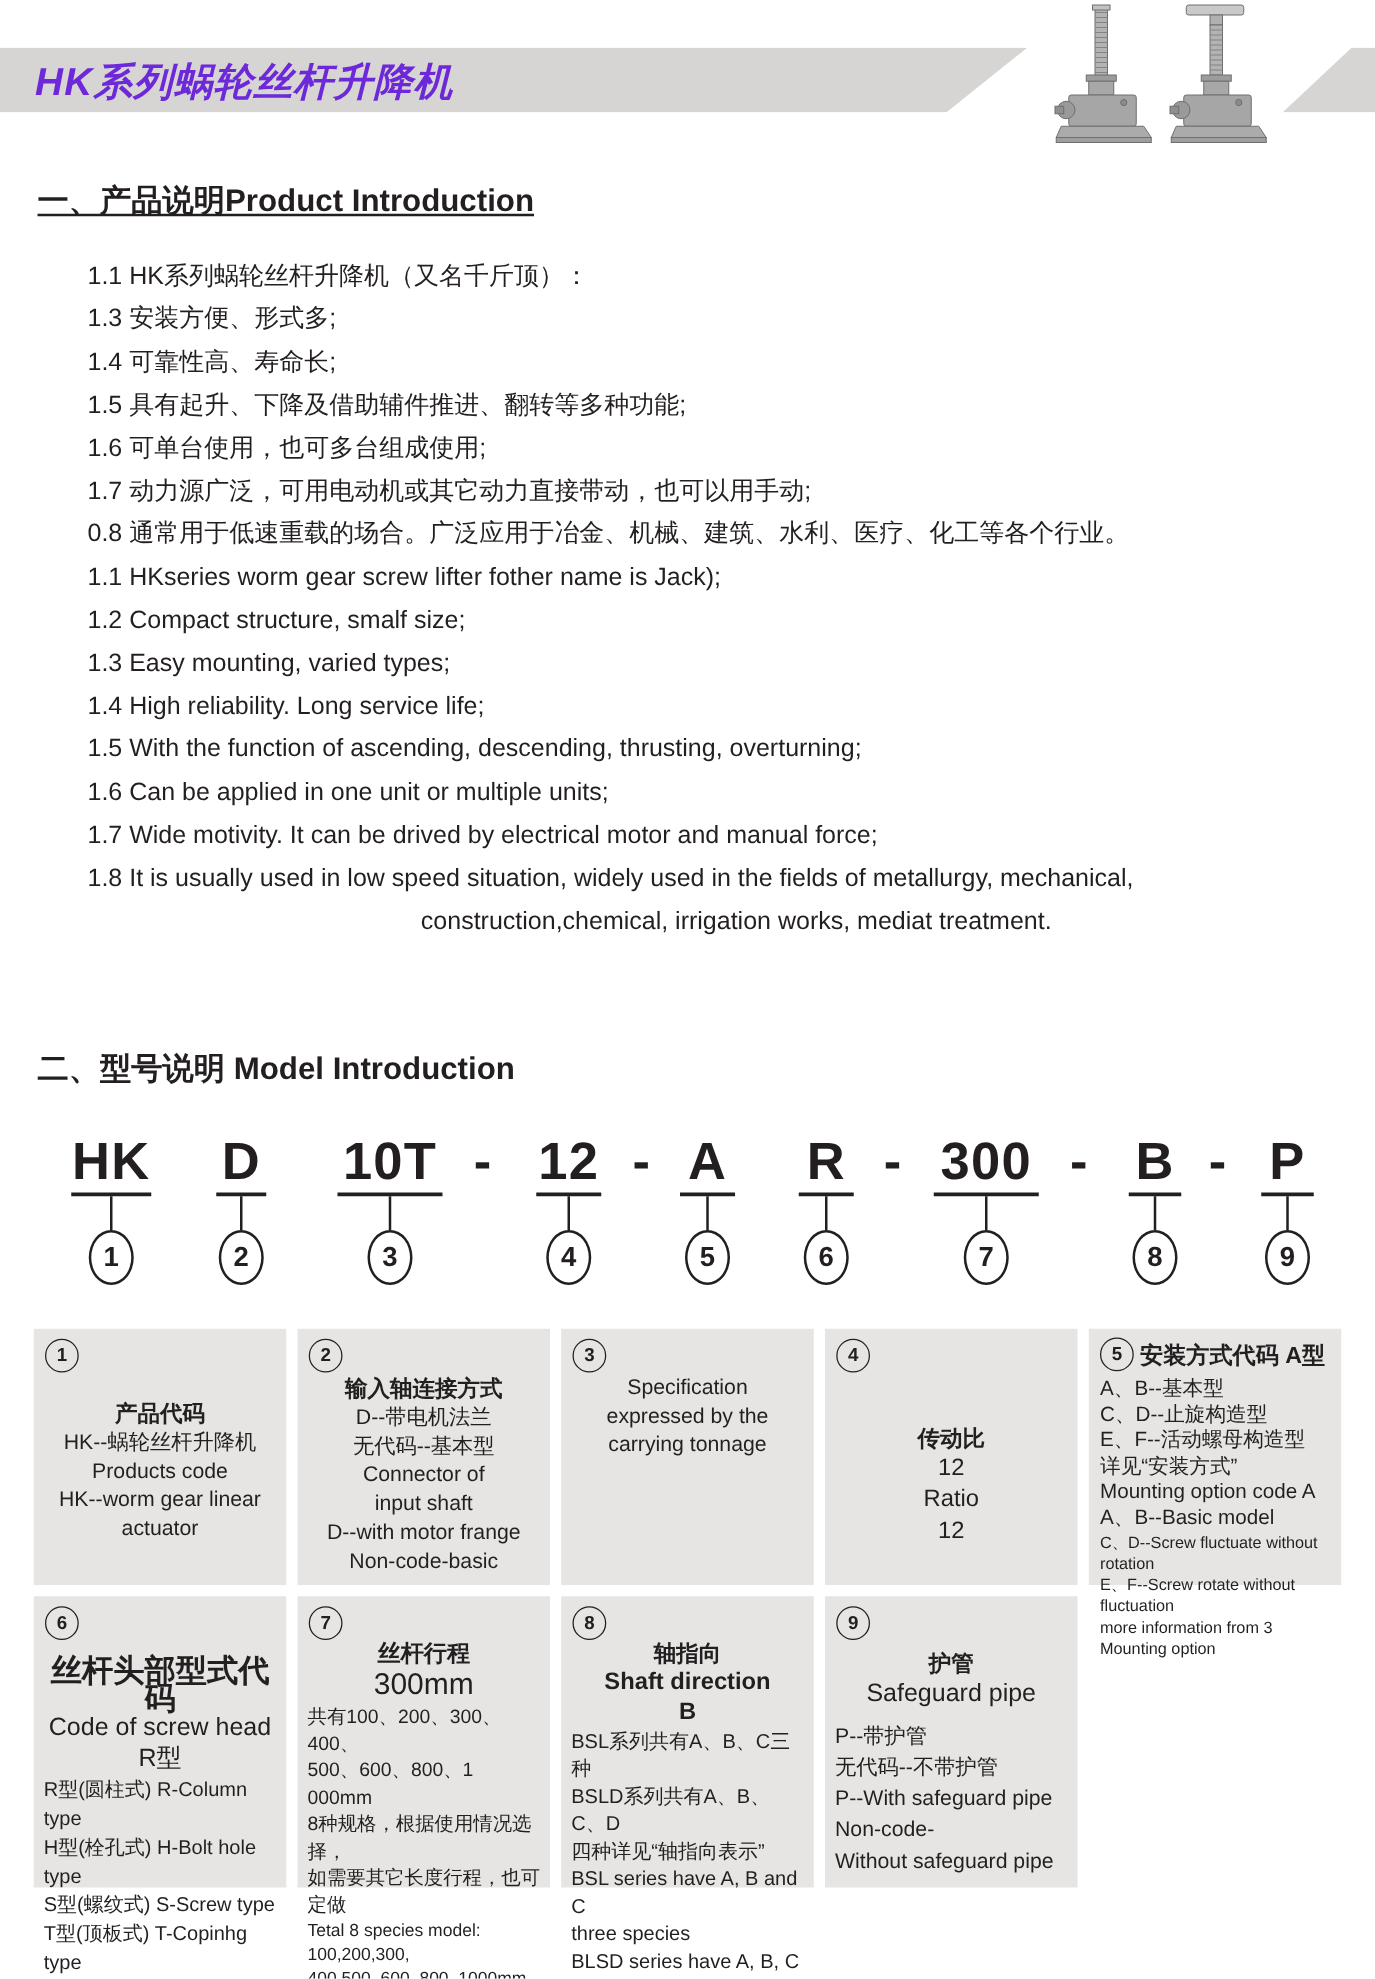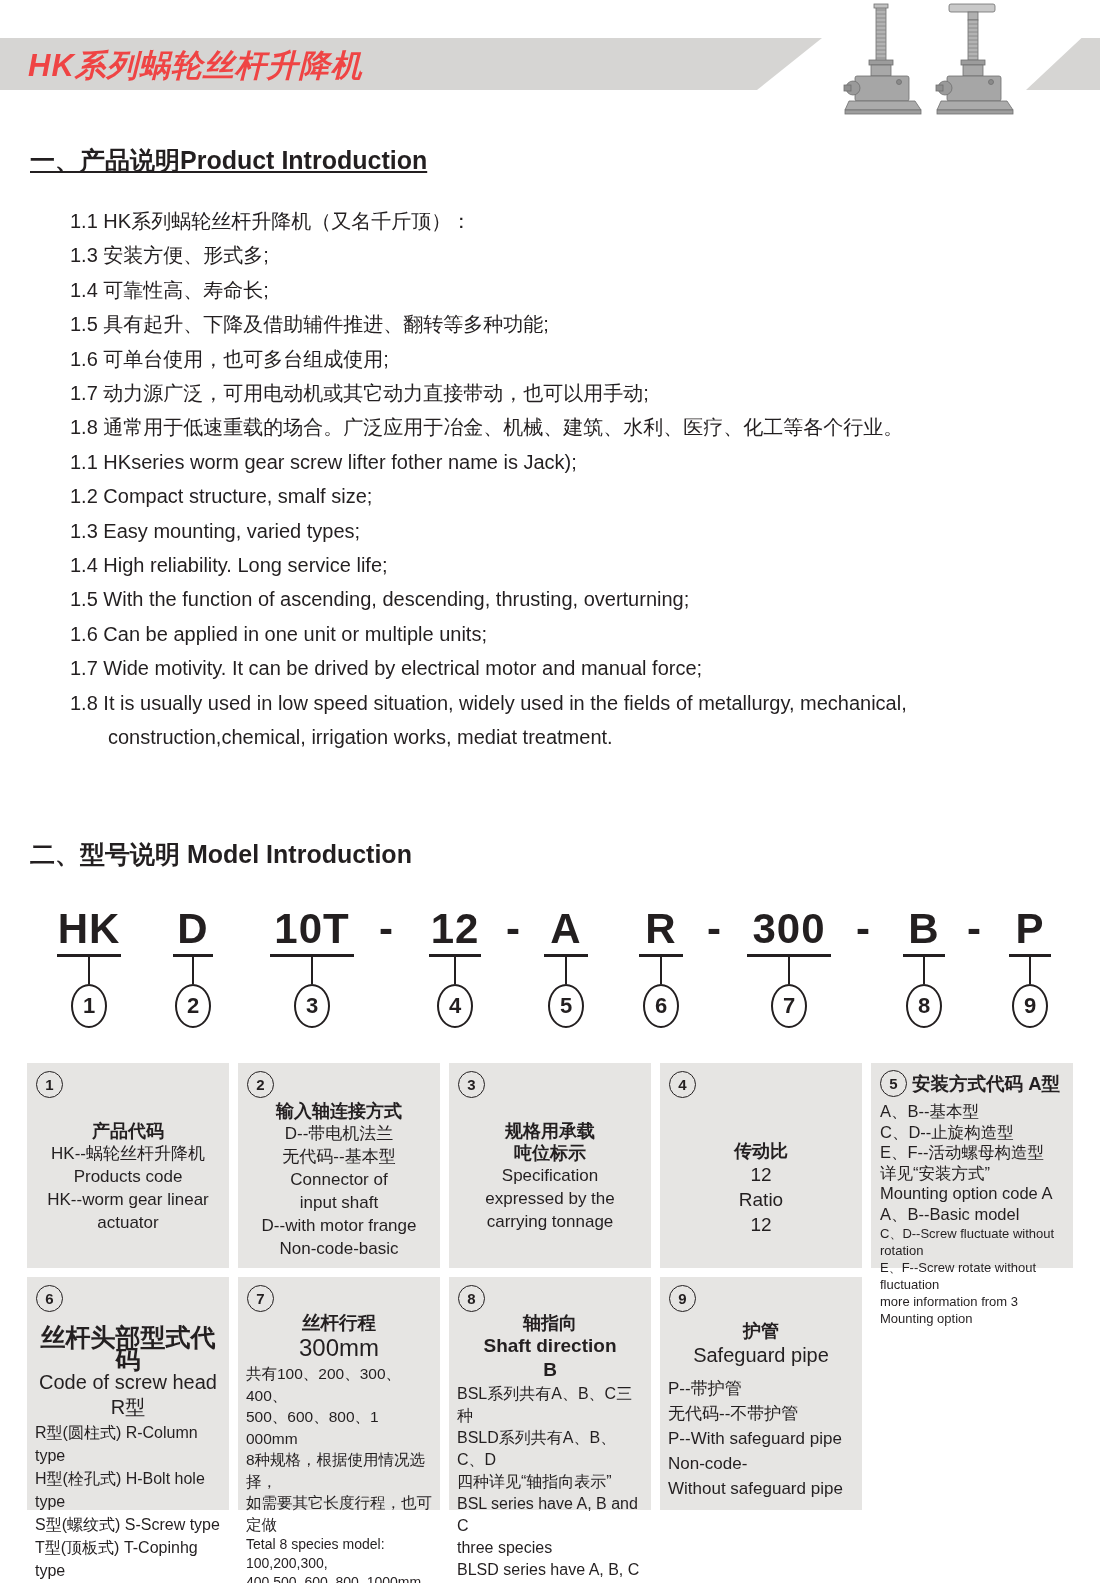--- a/index.html
+++ b/index.html
@@ -5,32 +5,32 @@
   html,body{margin:0;padding:0;background:#ffffff;}
   body{font-family:"Liberation Sans", sans-serif; color:#231f20;}
   .page{position:relative;width:1100px;height:1583px;background:#fff;overflow:hidden;}
 
   
   .band{position:absolute;left:0;top:38px;width:822px;height:52px;background:#d6d5d3;
         clip-path:polygon(0 0,100% 0,calc(100% - 65px) 100%,0 100%);}
   .band-right{position:absolute;right:0;top:38px;width:74px;height:52px;background:#d6d5d3;
         clip-path:polygon(75% 0,100% 0,100% 100%,0 100%);}
   .page-title{position:absolute;left:28px;top:45px;font-size:31px;font-weight:bold;
-        font-style:italic;letter-spacing:1px;color:#ef4444;white-space:nowrap;}
+        font-style:italic;letter-spacing:1px;color:#6d28d9;white-space:nowrap;}
   .jacks{position:absolute;left:843px;top:2px;}
 
   
   .h-sec{position:absolute;left:30px;font-size:25px;font-weight:bold;white-space:nowrap;}
   .h1{top:144px;text-decoration:underline;}
   .h2{top:838px;}
 
   
   .intro{position:absolute;left:70px;top:204px;width:1000px;font-size:20px;}
   .intro div{line-height:34.4px;white-space:nowrap;}
-  .intro .cont{padding-left:38px;}
+  .intro .cont{padding-left:38px;text-align:center;}
 
   
   .model{position:absolute;left:0;top:900px;width:912px;height:145px;}
   .mtoken{position:absolute;top:6px;transform:translateX(-50%);display:flex;
           flex-direction:column;align-items:center;}
   .mtext{font-size:42px;font-weight:bold;line-height:46px;letter-spacing:1px;}
   .munder{height:0;border-bottom:3.5px solid #231f20;margin-top:2px;}
   .mstem{width:1.5px;height:27px;background:#231f20;}
   .mcircle{width:32px;height:40px;border:2px solid #231f20;border-radius:50%;
            display:flex;align-items:center;justify-content:center;
@@ -127,21 +127,21 @@
 
   <div class="h-sec h1">一、产品说明Product Introduction</div>
 
   <div class="intro">
     <div>1.1 HK系列蜗轮丝杆升降机（又名千斤顶）：</div>
     <div>1.3 安装方便、形式多;</div>
     <div>1.4 可靠性高、寿命长;</div>
     <div>1.5 具有起升、下降及借助辅件推进、翻转等多种功能;</div>
     <div>1.6 可单台使用，也可多台组成使用;</div>
     <div>1.7 动力源广泛，可用电动机或其它动力直接带动，也可以用手动;</div>
-    <div>1.8 通常用于低速重载的场合。广泛应用于冶金、机械、建筑、水利、医疗、化工等各个行业。</div>
+    <div>0.8 通常用于低速重载的场合。广泛应用于冶金、机械、建筑、水利、医疗、化工等各个行业。</div>
     <div>1.1 HKseries worm gear screw lifter fother name is Jack);</div>
     <div>1.2 Compact structure, smalf size;</div>
     <div>1.3 Easy mounting, varied types;</div>
     <div>1.4 High reliability. Long service life;</div>
     <div>1.5 With the function of ascending, descending, thrusting, overturning;</div>
     <div>1.6 Can be applied in one unit or multiple units;</div>
     <div>1.7 Wide motivity. It can be drived by electrical motor and manual force;</div>
     <div>1.8 It is usually used in low speed situation, widely used in the fields of metallurgy, mechanical,</div>
     <div class="cont">construction,chemical, irrigation works, mediat treatment.</div>
   </div>
@@ -224,22 +224,20 @@
       <div class="bhead">输入轴连接方式</div>
       <div class="bcenter">D--带电机法兰
 无代码--基本型
 Connector of
 input shaft
 D--with motor frange
 Non-code-basic</div>
     </div>
     <div class="box b3">
       <div class="bnum">3</div>
-      <div class="bhead">规格用承载
-吨位标示</div>
       <div class="bcenter">Specification
 expressed by the
 carrying tonnage</div>
     </div>
     <div class="box b4">
       <div class="bnum">4</div>
       <div class="bhead">传动比</div>
       <div class="bcenter">12
 Ratio
 12</div>

